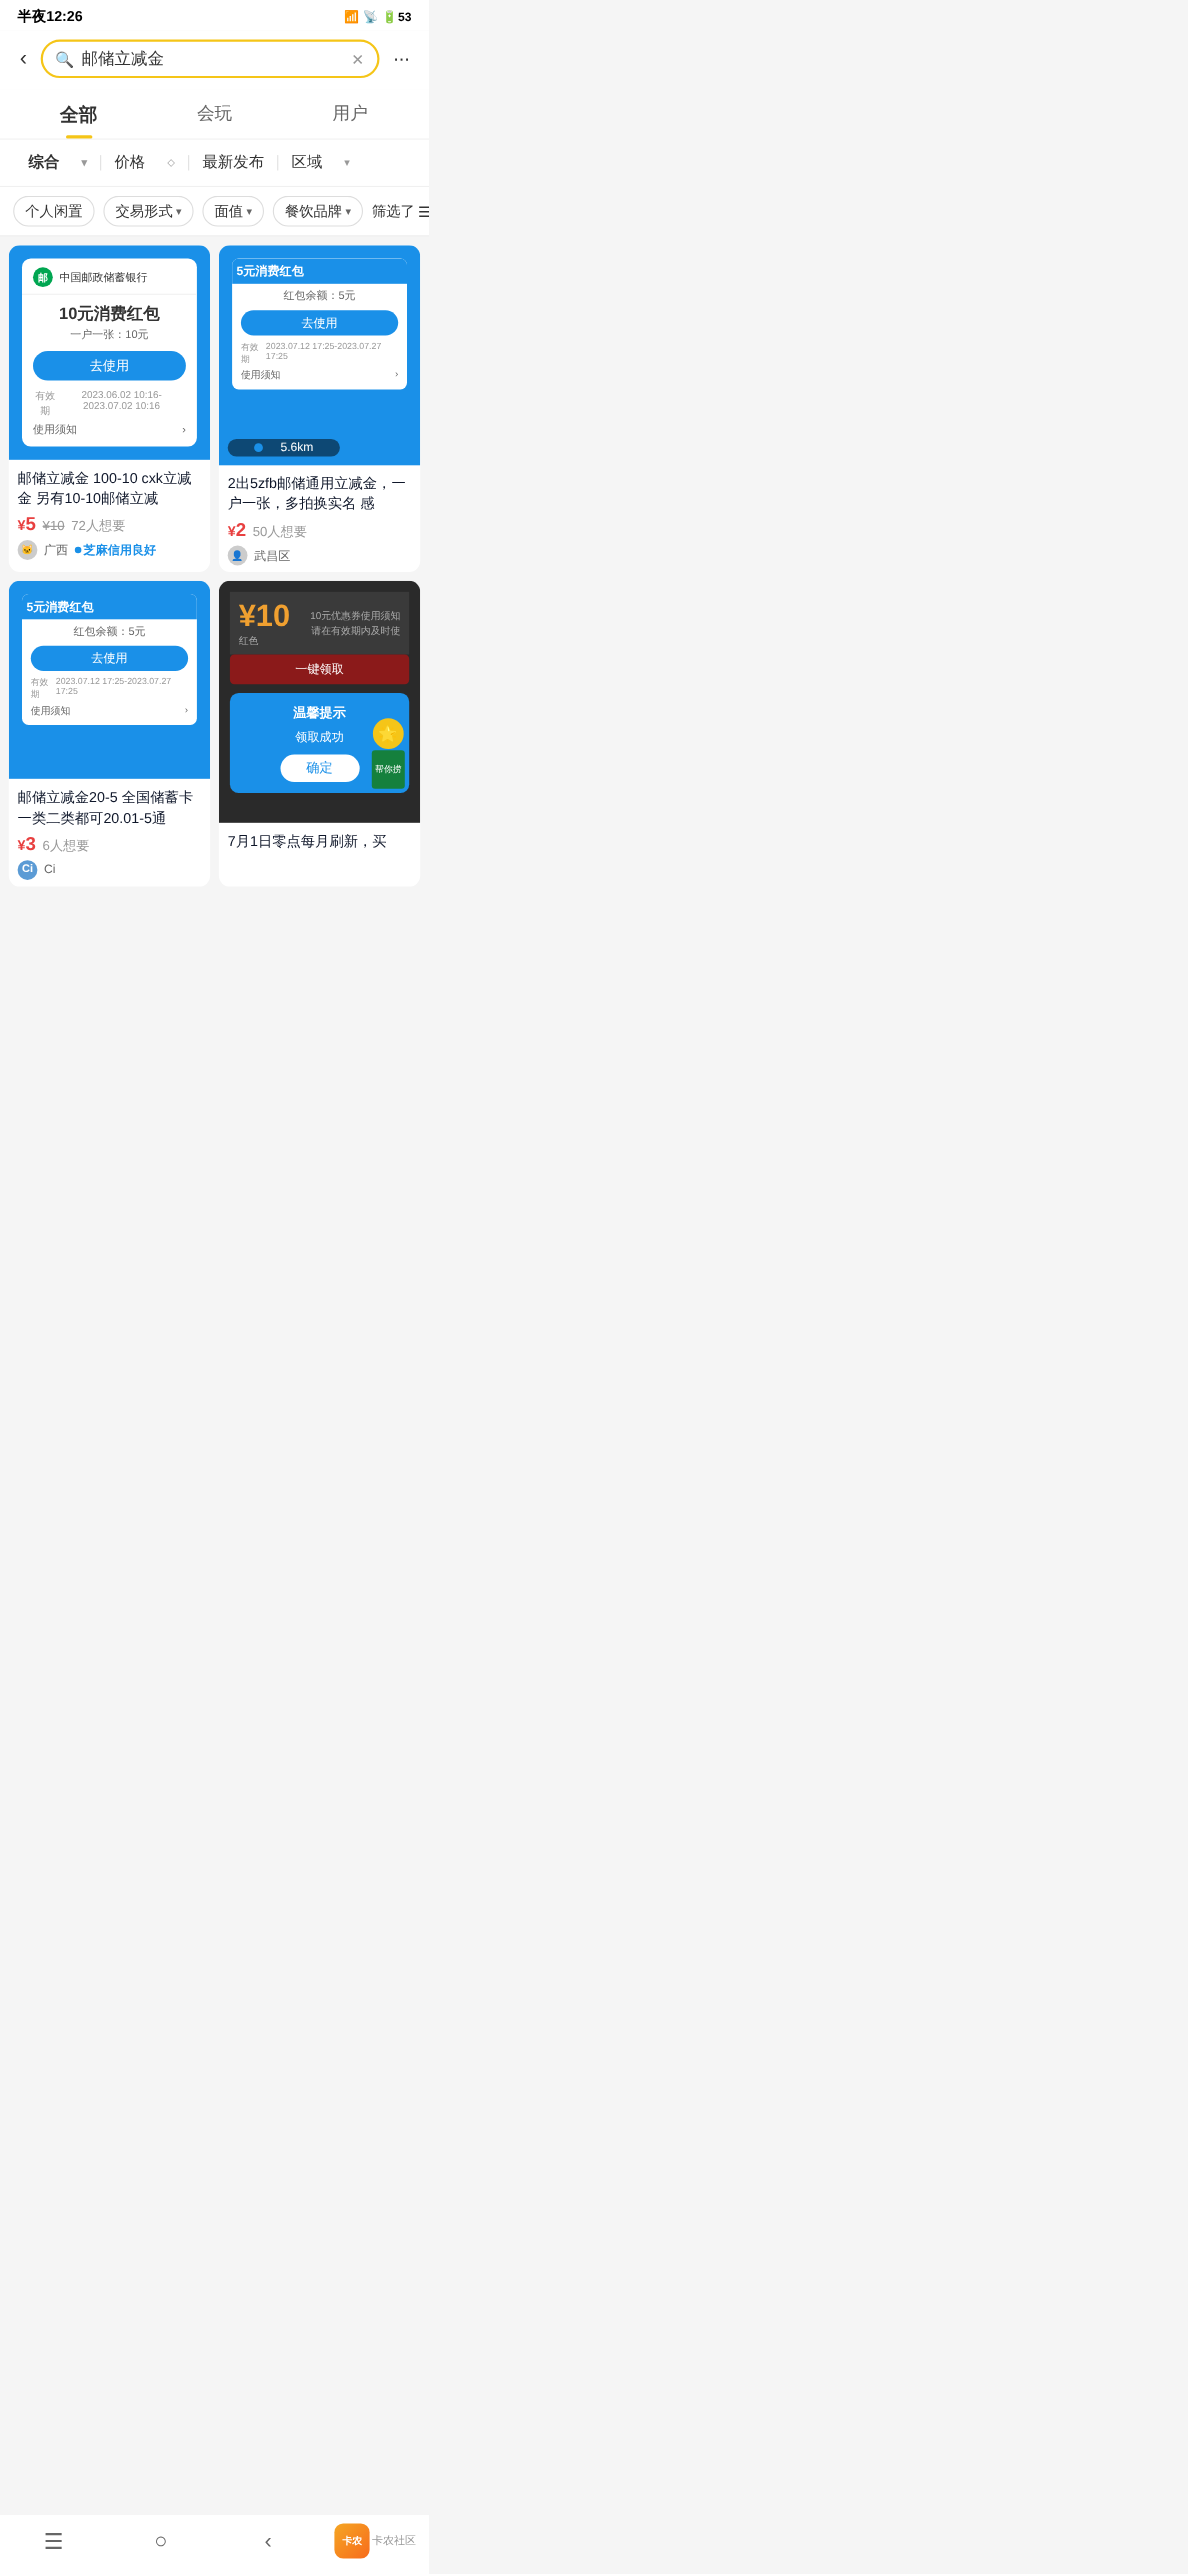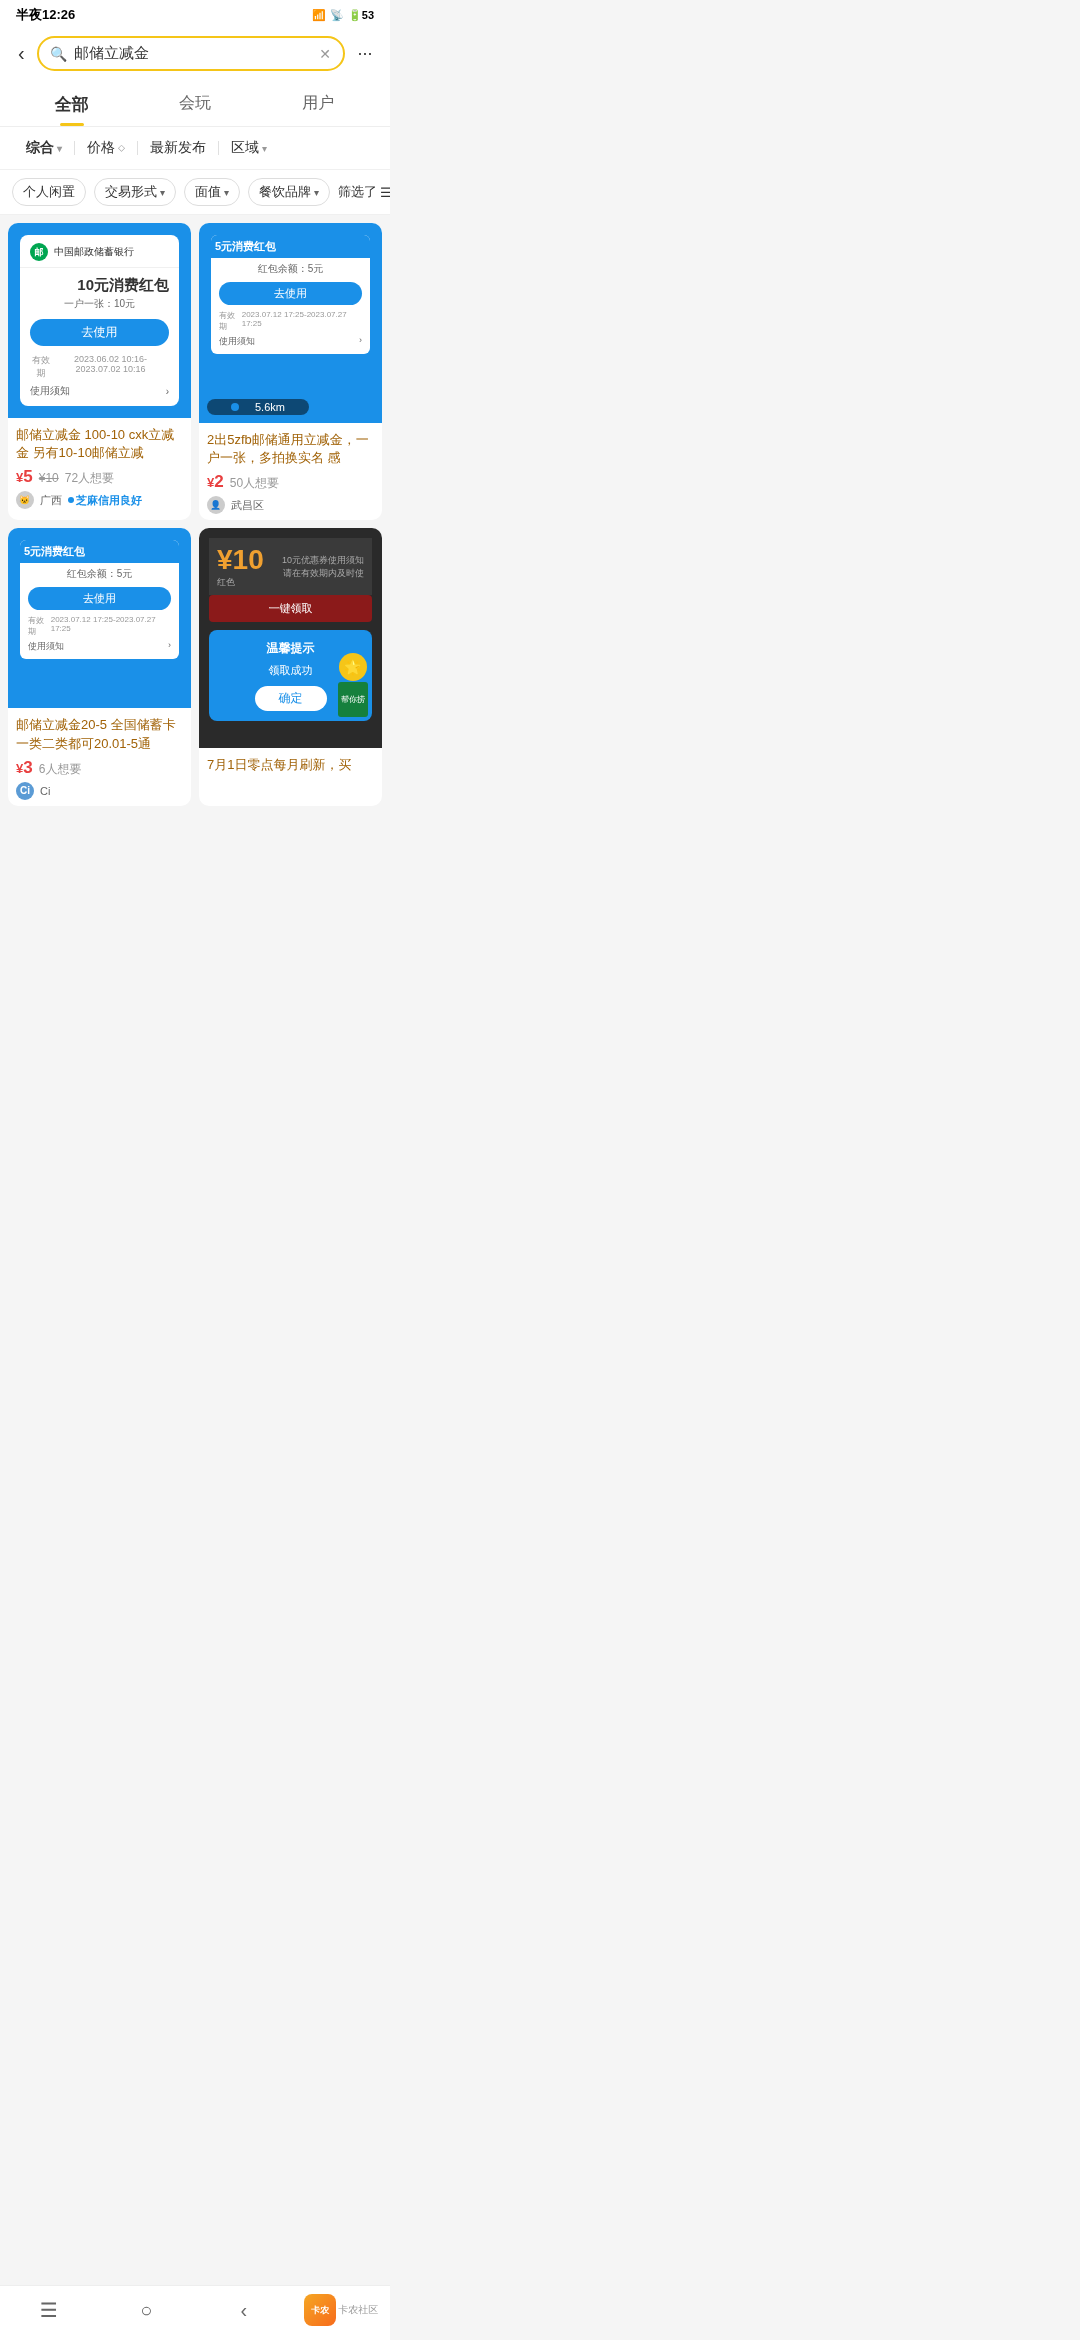--- a/index.html
+++ b/index.html
@@ -92,21 +92,21 @@
       background: #fff;
       display: flex;
       align-items: center;
       padding: 8px 14px;
       gap: 0;
       border-bottom: 1px solid #f0f0f0;
     }
     .filter-item {
       display: flex;
       align-items: center;
-      gap: 3px;
+      gap: 20px;
       padding: 4px 12px;
       font-size: 14px;
       color: #333;
       cursor: pointer;
     }
     .filter-item.active { color: #333; font-weight: 600; }
     .filter-arrow { font-size: 10px; color: #999; }
     .filter-divider { width: 1px; height: 14px; background: #e0e0e0; }
 
     
@@ -188,21 +188,21 @@
       border-radius: 50%;
       display: flex;
       align-items: center;
       justify-content: center;
       font-size: 9px;
       color: #fff;
       font-weight: 700;
     }
     .postal-bank-name { font-size: 10px; color: #333; font-weight: 500; }
     .coupon-body { padding: 8px 10px; text-align: center; }
-    .coupon-amount { font-size: 15px; font-weight: 700; color: #333; margin-bottom: 2px; text-align: right; }
+    .coupon-amount { font-size: 15px; font-weight: 700; color: #333; margin-bottom: 2px; }
     .coupon-balance { font-size: 10px; color: #666; margin-bottom: 8px; }
     .coupon-btn {
       background: #1a90e8;
       color: #fff;
       border: none;
       border-radius: 16px;
       padding: 5px 0;
       width: 100%;
       font-size: 12px;
       cursor: pointer;
@@ -258,21 +258,21 @@
       width: 8px;
       height: 8px;
       background: #1a90e8;
       border-radius: 50%;
     }
 
     
     .card-info { padding: 8px 8px 6px; }
     .card-title {
       font-size: 13px;
-      color: #a16207;
+      color: #0f172a;
       line-height: 1.4;
       margin-bottom: 5px;
       display: -webkit-box;
       -webkit-line-clamp: 2;
       -webkit-box-orient: vertical;
       overflow: hidden;
     }
     .card-price-row {
       display: flex;
       align-items: baseline;

